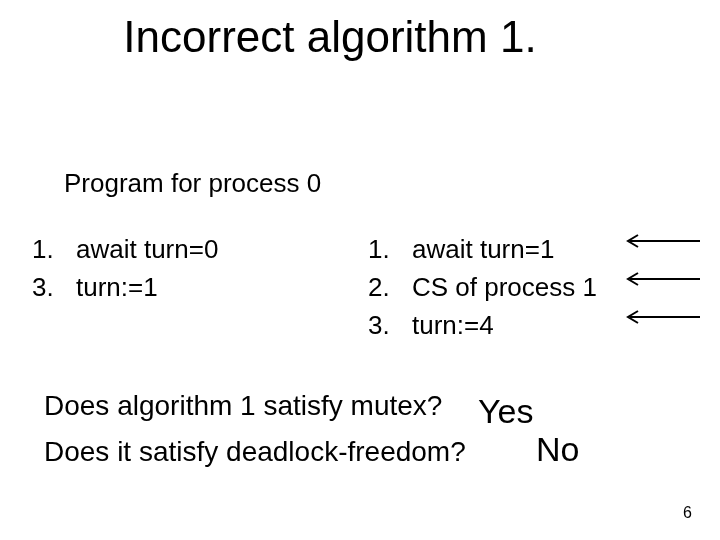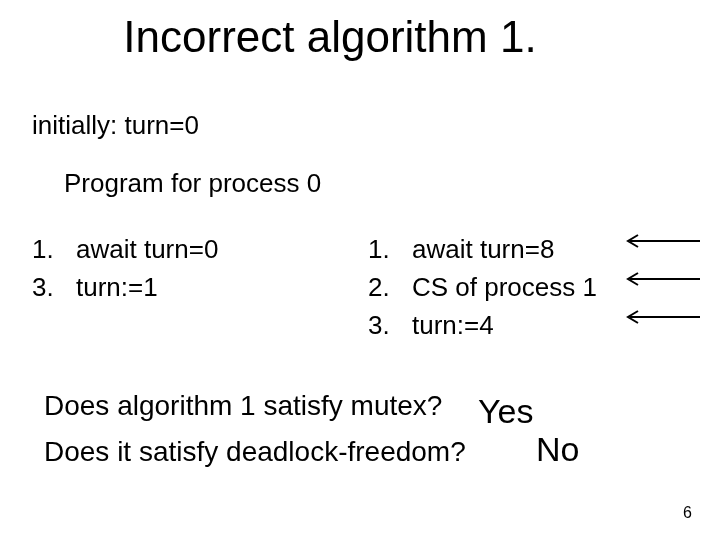--- a/index.html
+++ b/index.html
@@ -89,36 +89,35 @@
     font-family: Arial, sans-serif;
   }
 </style>
 </head>
 <body>
 
 <div class="slide">
 
   <div class="title">Incorrect algorithm 1.</div>
 
-  <div class="initially">initially: turn=0</div>
 
   <div class="colhead left">Program for process 0</div>
 
   <div class="steps left">
     <div class="row">
       <span class="num">1.</span><span>await  turn=0</span>
     </div>
     <div class="row">
       <span class="num">3.</span><span>turn:=1</span>
     </div>
   </div>
 
   <div class="steps right">
     <div class="row">
-      <span class="num">1.</span><span>await  turn=8</span>
+      <span class="num">1.</span><span>await  turn=1</span>
     </div>
     <div class="row">
       <span class="num">2.</span><span>CS of process 1</span>
     </div>
     <div class="row">
       <span class="num">3.</span><span>turn:=4</span>
     </div>
   </div>
 
   <div class="arrow" style="top:234px">

